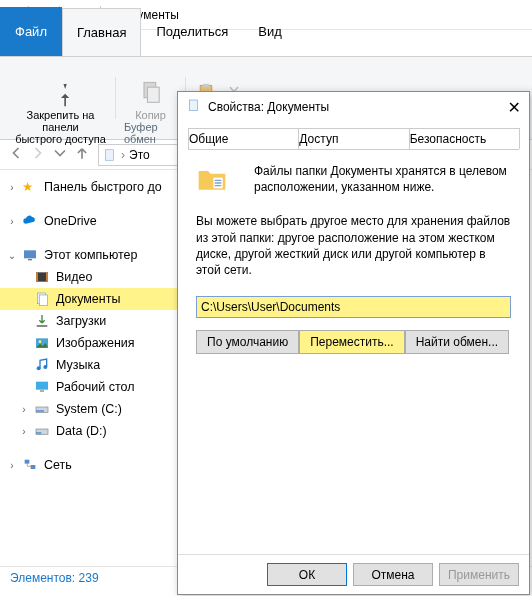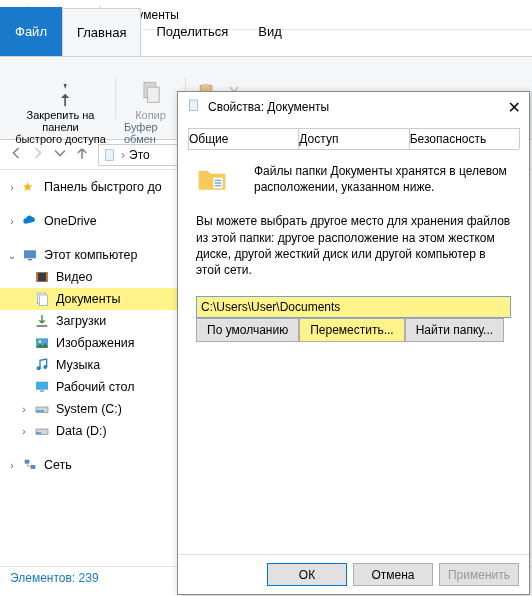--- a/index.html
+++ b/index.html
@@ -55,21 +55,21 @@
 .dlg-title .close { margin-left: auto; font-size: 16px; cursor: default; font-family: Arial; }
 .dlg-tabs { padding: 6px 10px 0 10px; }
 .dlg-tab-row { display: flex; border-bottom: 1px solid #ccc; margin-bottom: -1px; }
 .dlg-tab-row.row2 { border-bottom: 1px solid #ccc; }
 .dlg-tab { padding: 3px 0; font-size: 12px; border: 1px solid #ccc; border-bottom: none; margin-right: -1px; cursor: default; text-align: left; background: #fff; flex: 1; }
 .dlg-tab.active { background: #fff38a; position: relative; z-index: 1; border-bottom: 1px solid #fff38a; margin-bottom: -1px; }
 .dlg-body { flex: 1; padding: 14px 18px; font-size: 12px; line-height: 1.35; }
 .dlg-row1 { display: flex; gap: 26px; }
 .dlg-row1 svg { width: 32px; height: 32px; flex-shrink: 0; }
 .dlg-input { width: 100%; height: 22px; border: 1px solid #7a9fd6; background: #fff38a; padding: 2px 4px; font-size: 12px; margin-top: 18px; }
-.dlg-btns { display: flex; gap: 0; margin-top: 0; }
+.dlg-btns { display: flex; gap: 0; margin-top: 12px; }
 .dlg-btns button { height: 24px; border: 1px solid #adadad; background: #e1e1e1; font-size: 12px; padding: 0 10px; cursor: default; }
 .dlg-btns button.hl { background: #fff38a; }
 .dlg-footer { border-top: 1px solid #ddd; padding: 8px 10px; display: flex; justify-content: flex-end; gap: 6px; }
 .dlg-footer button { width: 80px; height: 23px; border: 1px solid #adadad; background: #e1e1e1; font-size: 12px; cursor: default; }
 .dlg-footer button.primary { border-color: #0078d7; }
 .dlg-footer button.disabled { color: #999; }
 </style>
 </head>
 <body>
 
@@ -321,21 +321,21 @@
           <path fill="#fff" d="M13 11h7v8h-7z"></path>
           <path stroke="#7aa7d4" d="M14 13h5M14 15h5M14 17h5"></path>
         </svg>
       <div>Файлы папки Документы хранятся в целевом расположении, указанном ниже.</div>
     </div>
     <div style="margin-top:18px">Вы можете выбрать другое место для хранения файлов из этой папки: другое расположение на этом жестком диске, другой жесткий диск или другой компьютер в этой сети.</div>
     <input class="dlg-input" type="text" value="C:\Users\User\Documents" style="">
     <div class="dlg-btns">
       <button>По умолчанию</button>
       <button class="hl">Переместить...</button>
-      <button>Найти папку...</button>
+      <button>Найти обмен...</button>
     </div>
   </div>
   <div class="dlg-footer">
     <button class="primary">ОК</button>
     <button>Отмена</button>
     <button class="disabled">Применить</button>
   </div>
 </div>
 
 </body></html>

